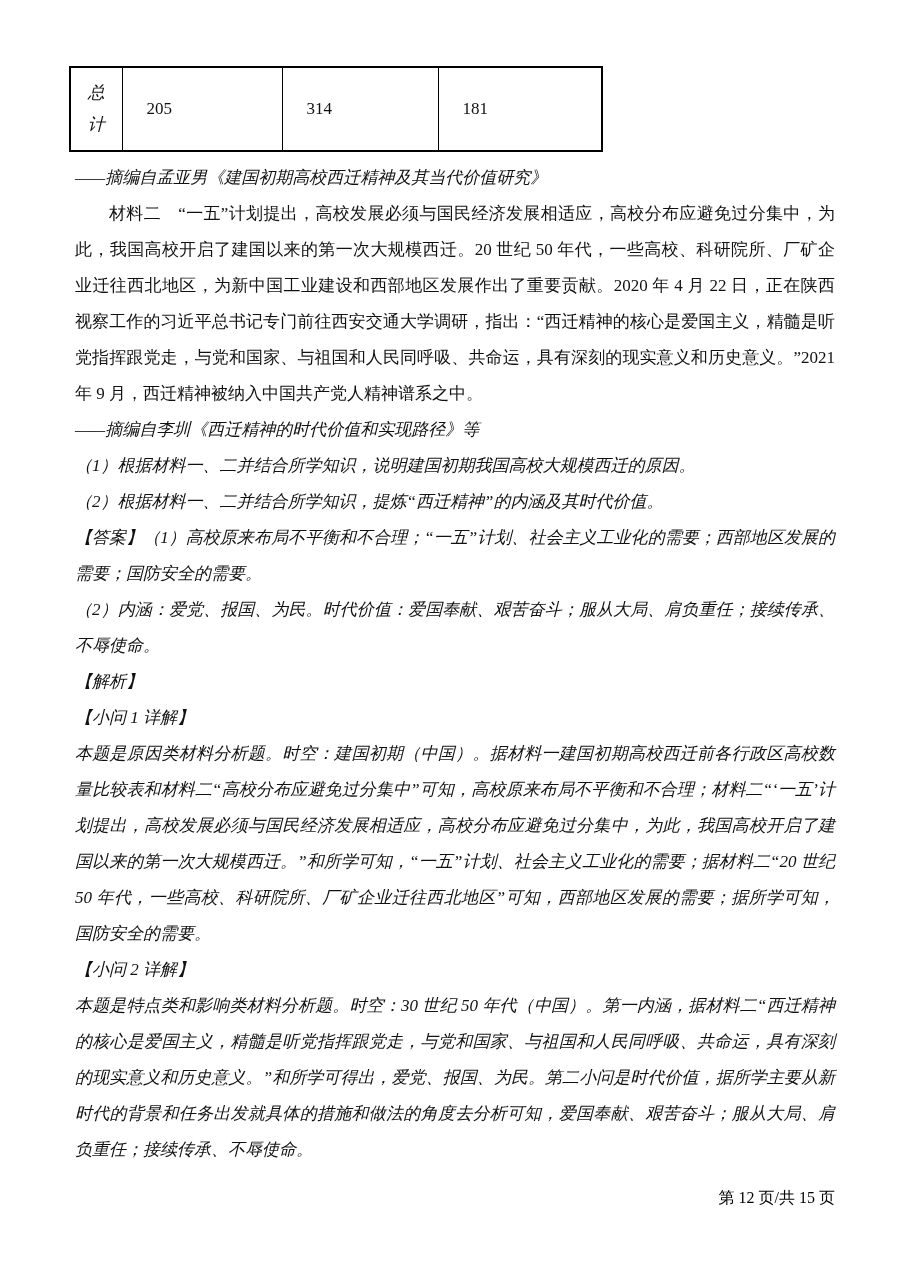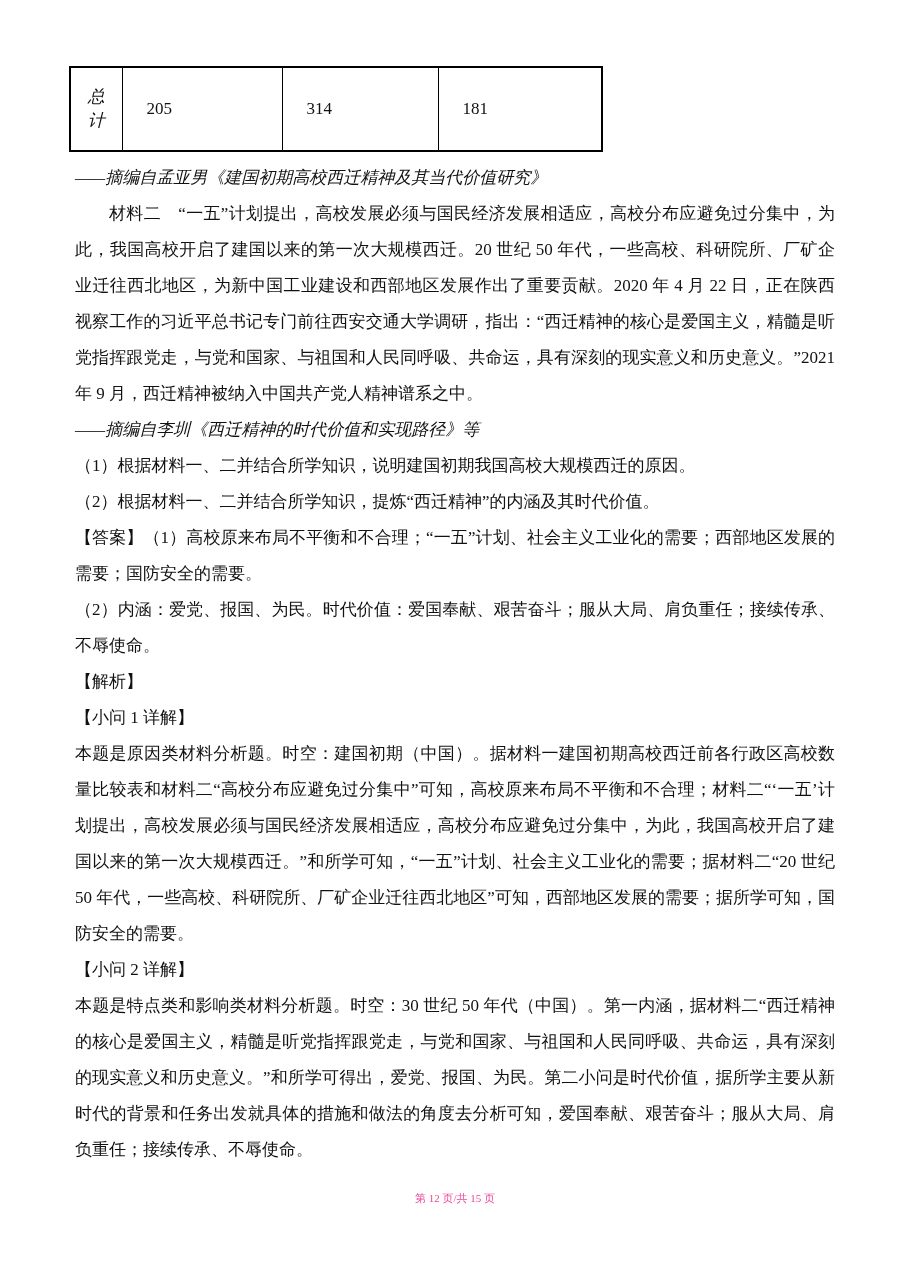--- a/index.html
+++ b/index.html
@@ -27,35 +27,35 @@
   .stat-table td { border: 1px solid #000; vertical-align: middle; }
   .cell-rowhead {
     width: 52px; height: 84px;
     text-align: center;
     font-style: italic;
     padding: 4px 0;
   }
   .cell-rowhead .stack {
     width: 20px; margin: 0 auto;
     word-break: break-all;
-    line-height: 24px;
+    line-height: 32px;
   }
   .cell-value { padding-left: 24px; font-style: normal; }
   .col-a { width: 160px; } .col-b { width: 156px; } .col-c { width: 164px; }
   
   p { margin: 0; }
   .source-line { font-style: italic; }
   .source-first { margin-top: 8px; }
   .material-para { text-align: justify; text-indent: 2em; }
-  .body-para { text-align: justify; }
+  .body-para { text-align: justify; font-style: italic; }
   .footer {
-    text-align: center;
-    font-size: 11px;
+    text-align: right;
+    font-size: 16px;
     margin-top: 12px;
-    color: #ec4899;
+    color: #000000;
   }
 </style>
 </head>
 <body>
 
 <div class="page">
 
   <table class="stat-table">
     <tbody>
       <tr>

